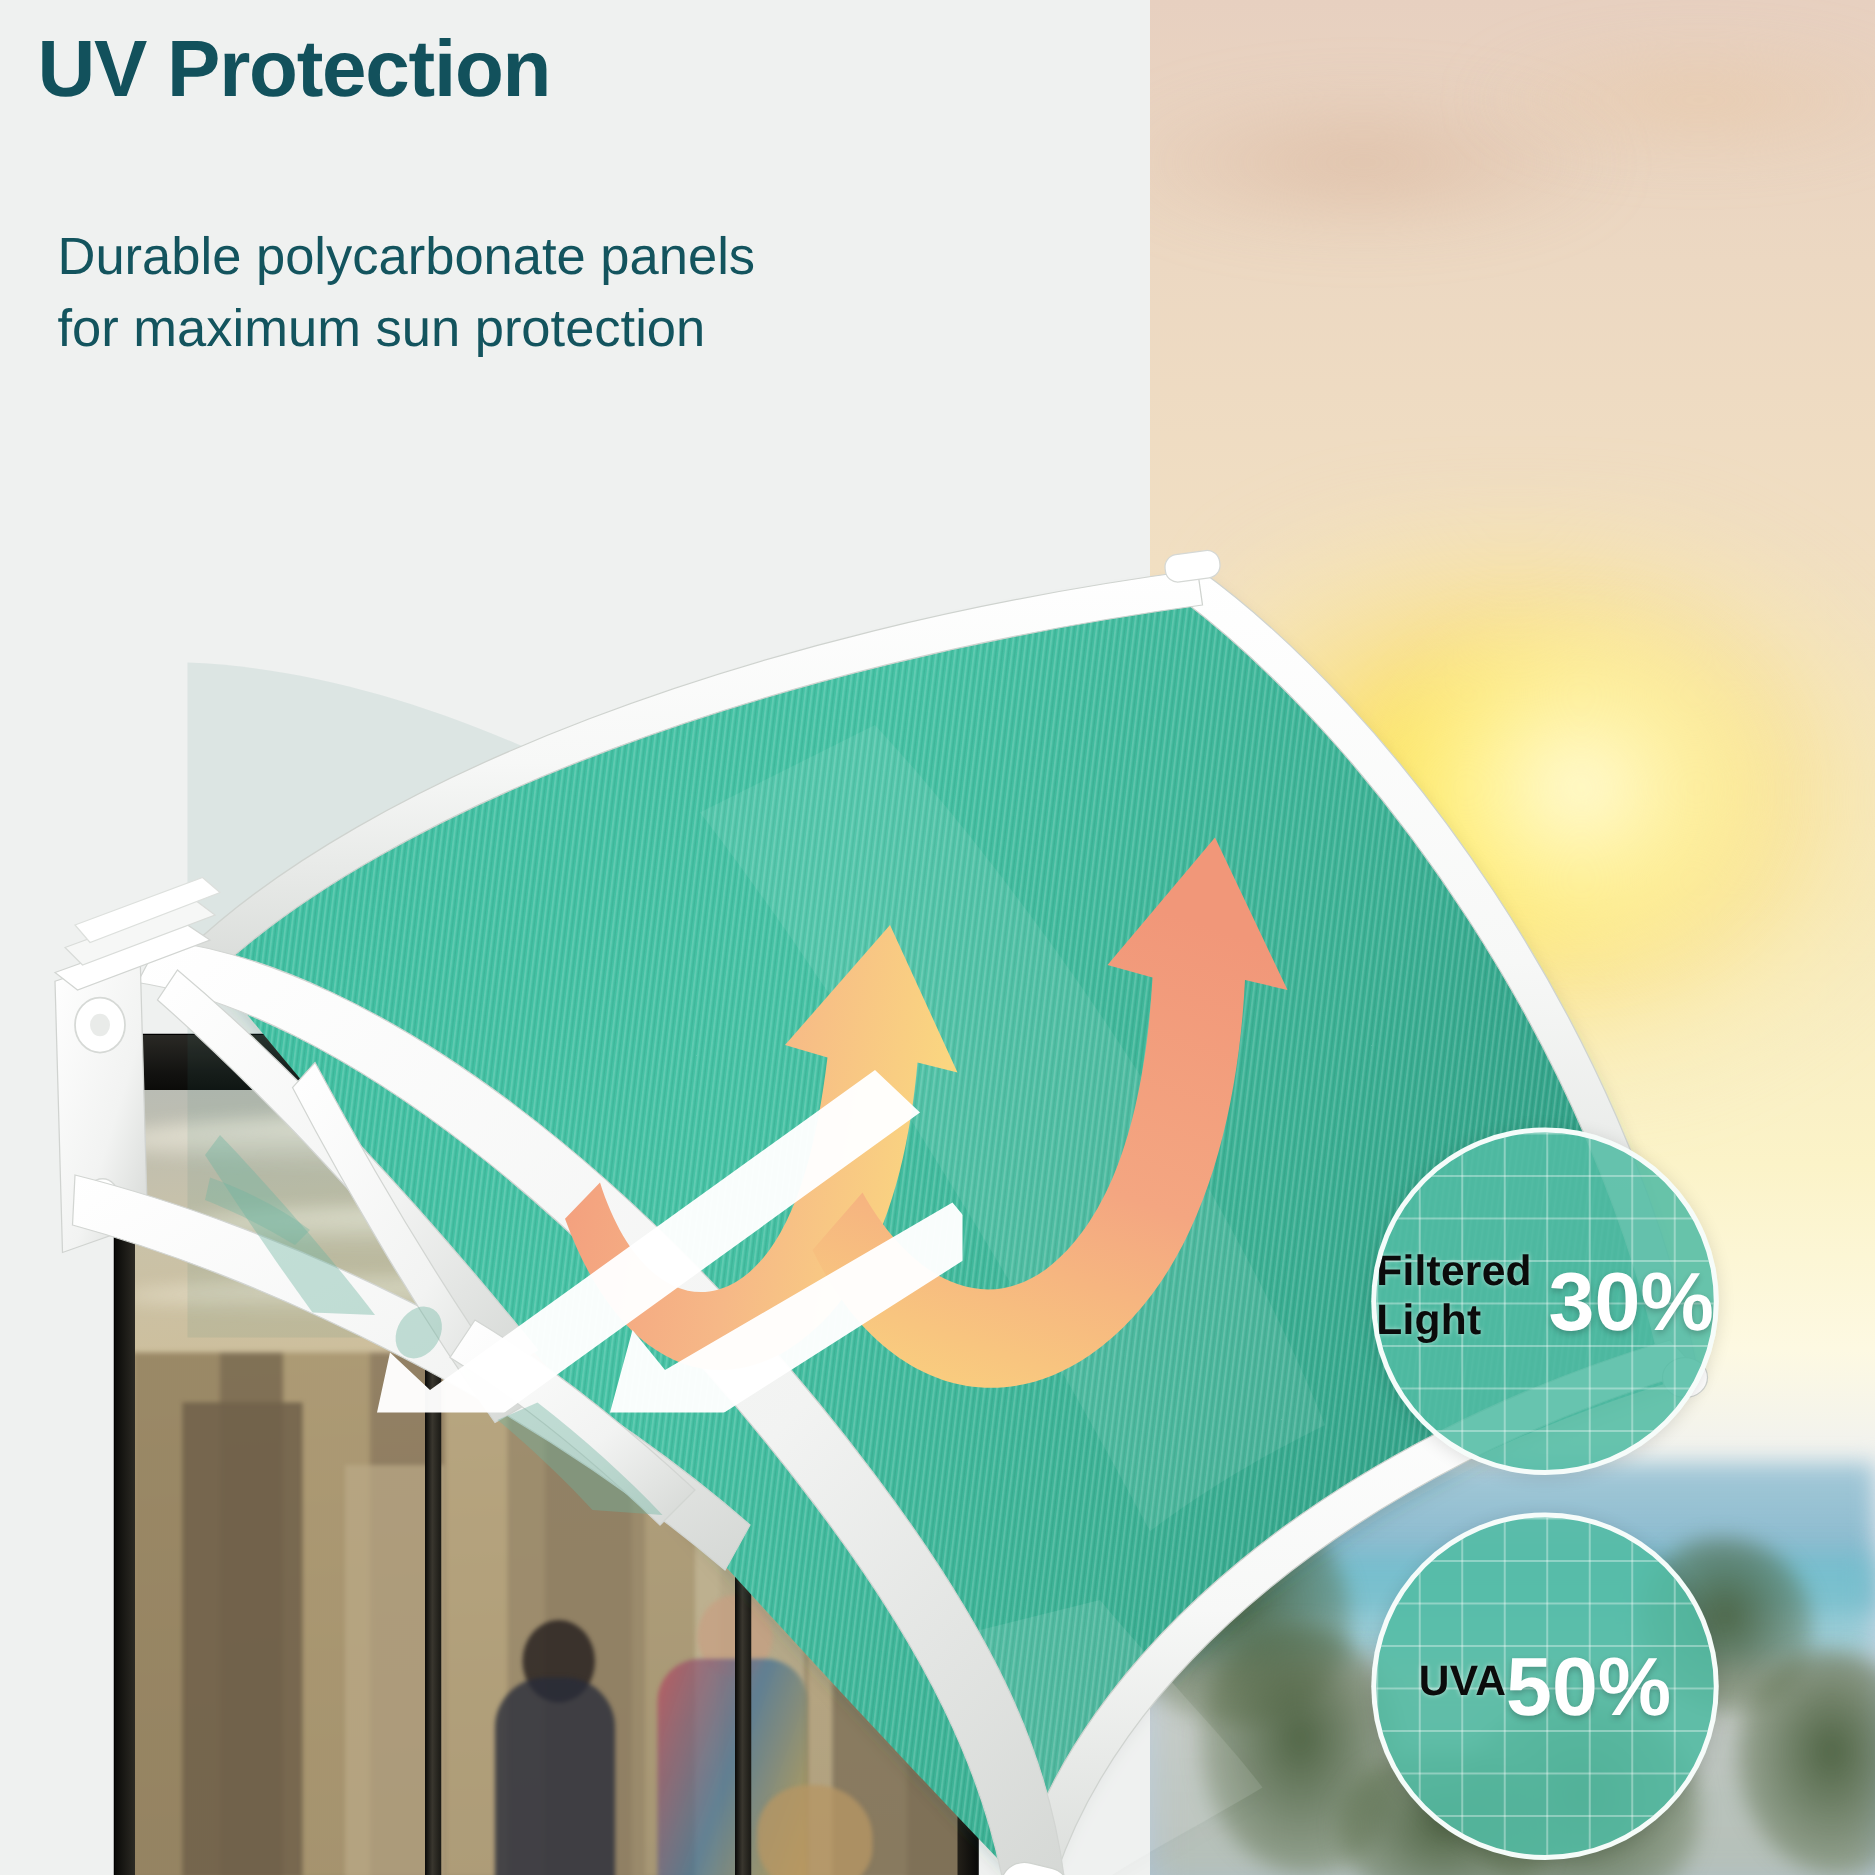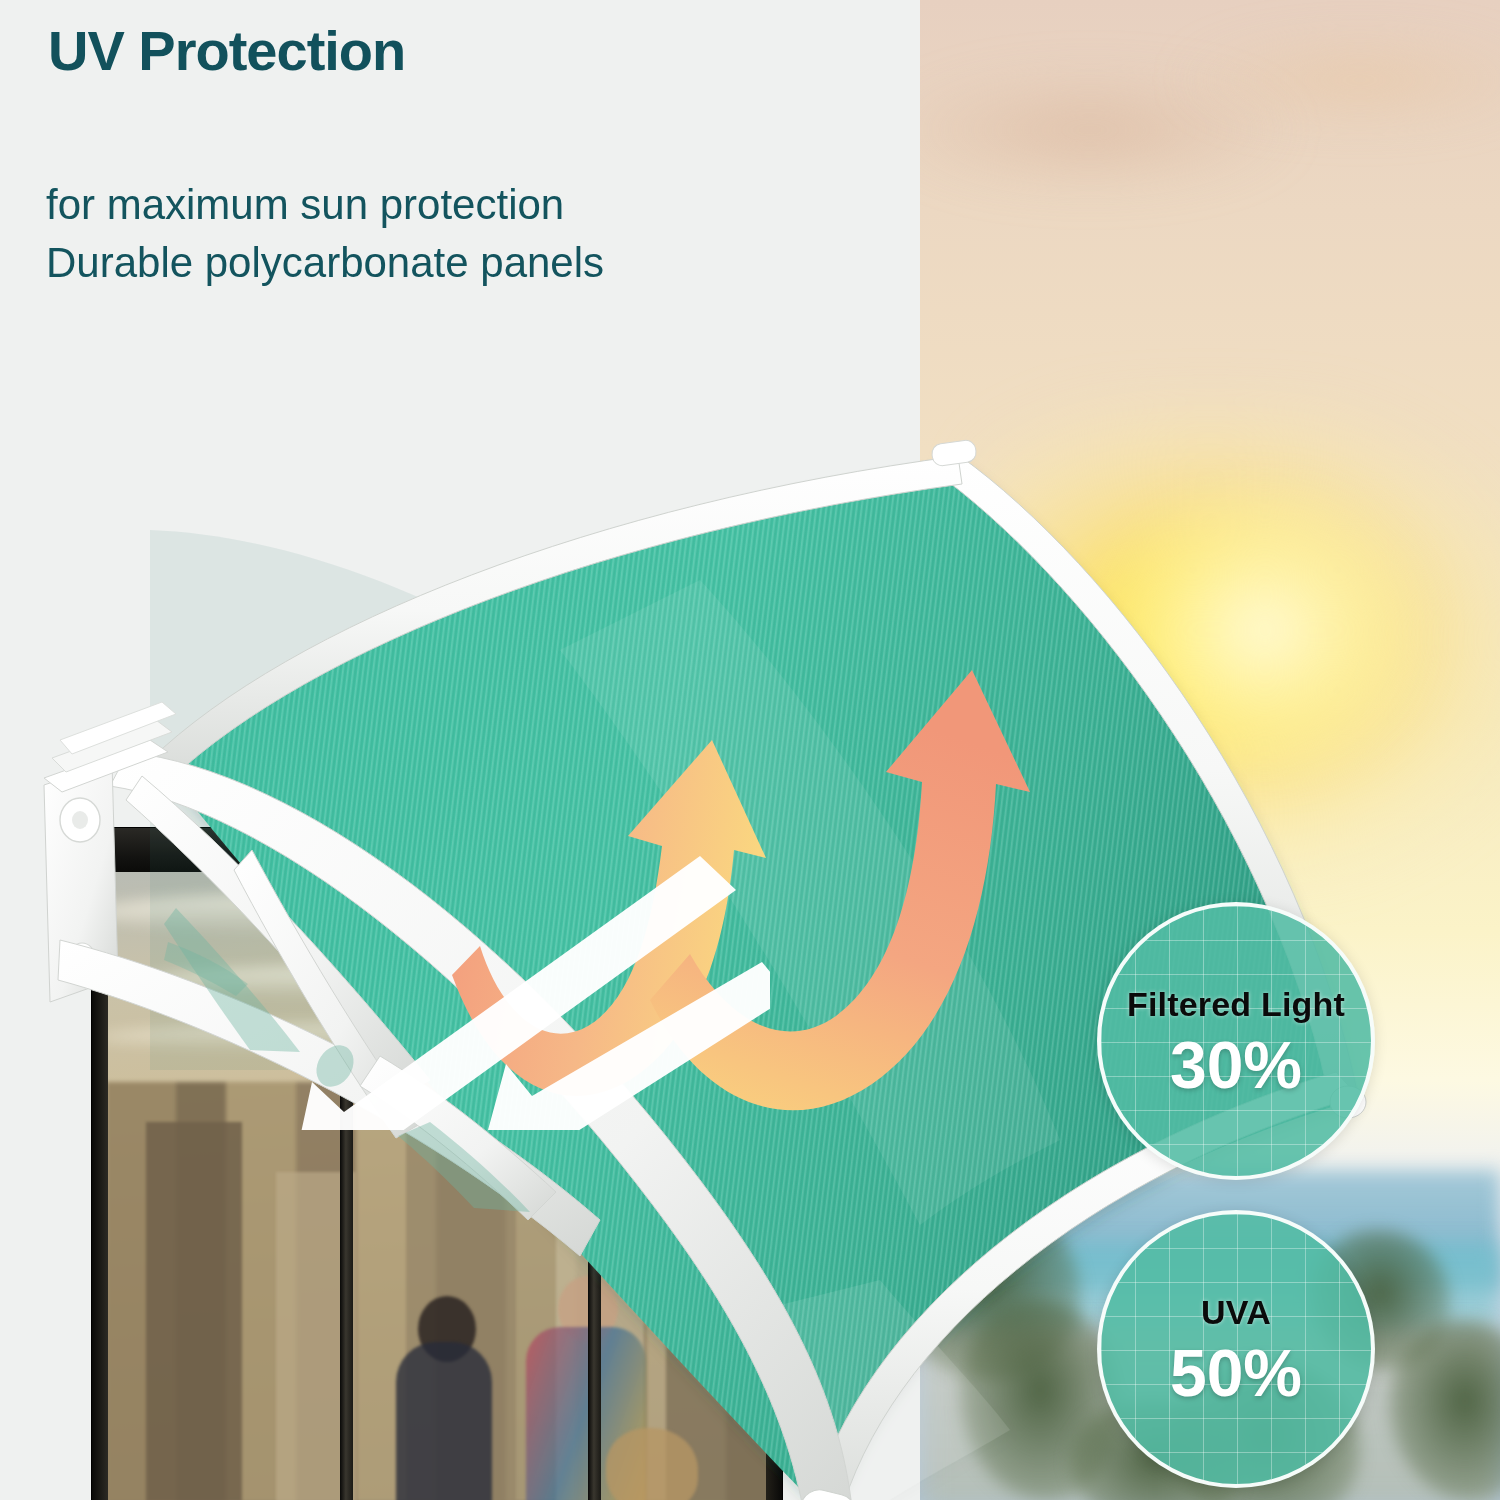--- a/index.html
+++ b/index.html
@@ -29,21 +29,21 @@
   .palm{position:absolute;border-radius:48% 52% 45% 55%;
        background:radial-gradient(ellipse at 50% 45%,rgba(70,92,58,.92),rgba(88,108,70,.35) 70%,rgba(88,108,70,0) 85%);filter:blur(8px);}
   .p1{left:-30px;top:1200px;width:190px;height:180px;}
   .p2{left:40px;top:1300px;width:160px;height:200px;}
   .p3{left:250px;top:1360px;width:190px;height:170px;}
   .p4{left:390px;top:1230px;width:140px;height:140px;}
   .p5{left:470px;top:1320px;width:150px;height:180px;}
   .p6{left:150px;top:1400px;width:170px;height:130px;}
 
   
-  .title{position:absolute;left:48px;top:22px;font-size:56px;font-weight:bold;letter-spacing:-1px;
+  .title{position:absolute;left:30px;top:22px;font-size:64px;font-weight:bold;letter-spacing:-1px;
         color:#12515c;line-height:1.04;white-space:nowrap;}
   .subtitle{position:absolute;left:46px;top:176px;font-size:42px;color:#13545e;line-height:1.38;font-weight:400;}
 
   
   .door{position:absolute;left:92px;top:828px;width:690px;height:672px;overflow:hidden;
         background:#1b1a16;box-shadow:0 0 0 1px #000;}
   .door-head{position:absolute;left:0;top:0;width:690px;height:44px;
         background:linear-gradient(180deg,#2a2925,#121210 70%,#0b0b09);}
   .glass{position:absolute;left:14px;top:44px;width:662px;height:628px;overflow:hidden;
         background:linear-gradient(175deg,#b9bcb4 0%,#c9c2a9 16%,#cdbf9d 32%,#b9a582 52%,#9f8e6f 72%,#84775e 100%);}
@@ -81,21 +81,21 @@
   .door-right{position:absolute;left:674px;top:0;width:16px;height:672px;background:linear-gradient(90deg,#232019,#090908);}
 
   
   .awning{position:absolute;left:0;top:380px;width:1330px;height:700px;}
   .awn-svg{position:absolute;left:0;top:0;width:1330px;height:700px;overflow:visible;}
 
   
   .badge{position:absolute;width:270px;height:270px;border-radius:50%;
      background:rgba(82,188,164,.88);border:4px solid rgba(255,255,255,.95);
      box-shadow:0 2px 14px rgba(0,0,0,.12);overflow:hidden;
-     display:flex;flex-direction:column;align-items:center;justify-content:center;}
+     display:flex;flex-direction:row;align-items:center;justify-content:center;}
   .badge .grid{position:absolute;inset:0;
      background-image:linear-gradient(rgba(255,255,255,.34) 1.5px,transparent 1.5px),
                       linear-gradient(90deg,rgba(255,255,255,.34) 1.5px,transparent 1.5px);
      background-size:34px 34px;}
   .badge-label{position:relative;font-size:34px;font-weight:bold;color:#0b0b0b;
      text-shadow:0 0 4px rgba(255,255,255,.55);margin-bottom:8px;letter-spacing:.2px;}
   .badge-value{position:relative;font-size:66px;font-weight:bold;color:#fff;line-height:1;
      text-shadow:0 2px 5px rgba(0,0,0,.22);}
   #badge-filtered{left:1097px;top:902px;}
   #badge-uva{left:1097px;top:1210px;}
@@ -119,22 +119,22 @@
     <div class="palm p1"></div>
     <div class="palm p2"></div>
     <div class="palm p3"></div>
     <div class="palm p4"></div>
     <div class="palm p5"></div>
     <div class="palm p6"></div>
   </div>
 
   <div class="title">UV Protection</div>
   <div class="subtitle">
+    <div>Durable polycarbonate panels</div>
     <div>for maximum sun protection</div>
-    <div>Durable polycarbonate panels</div>
   </div>
 
   <div class="door">
     <div class="glass">
       <div class="gl-cloud c1"></div>
       <div class="gl-cloud c2"></div>
       <div class="gl-cloud c3"></div>
       <div class="skyline"></div>
       <div class="bldg b1"></div>
       <div class="bldg b2"></div>

